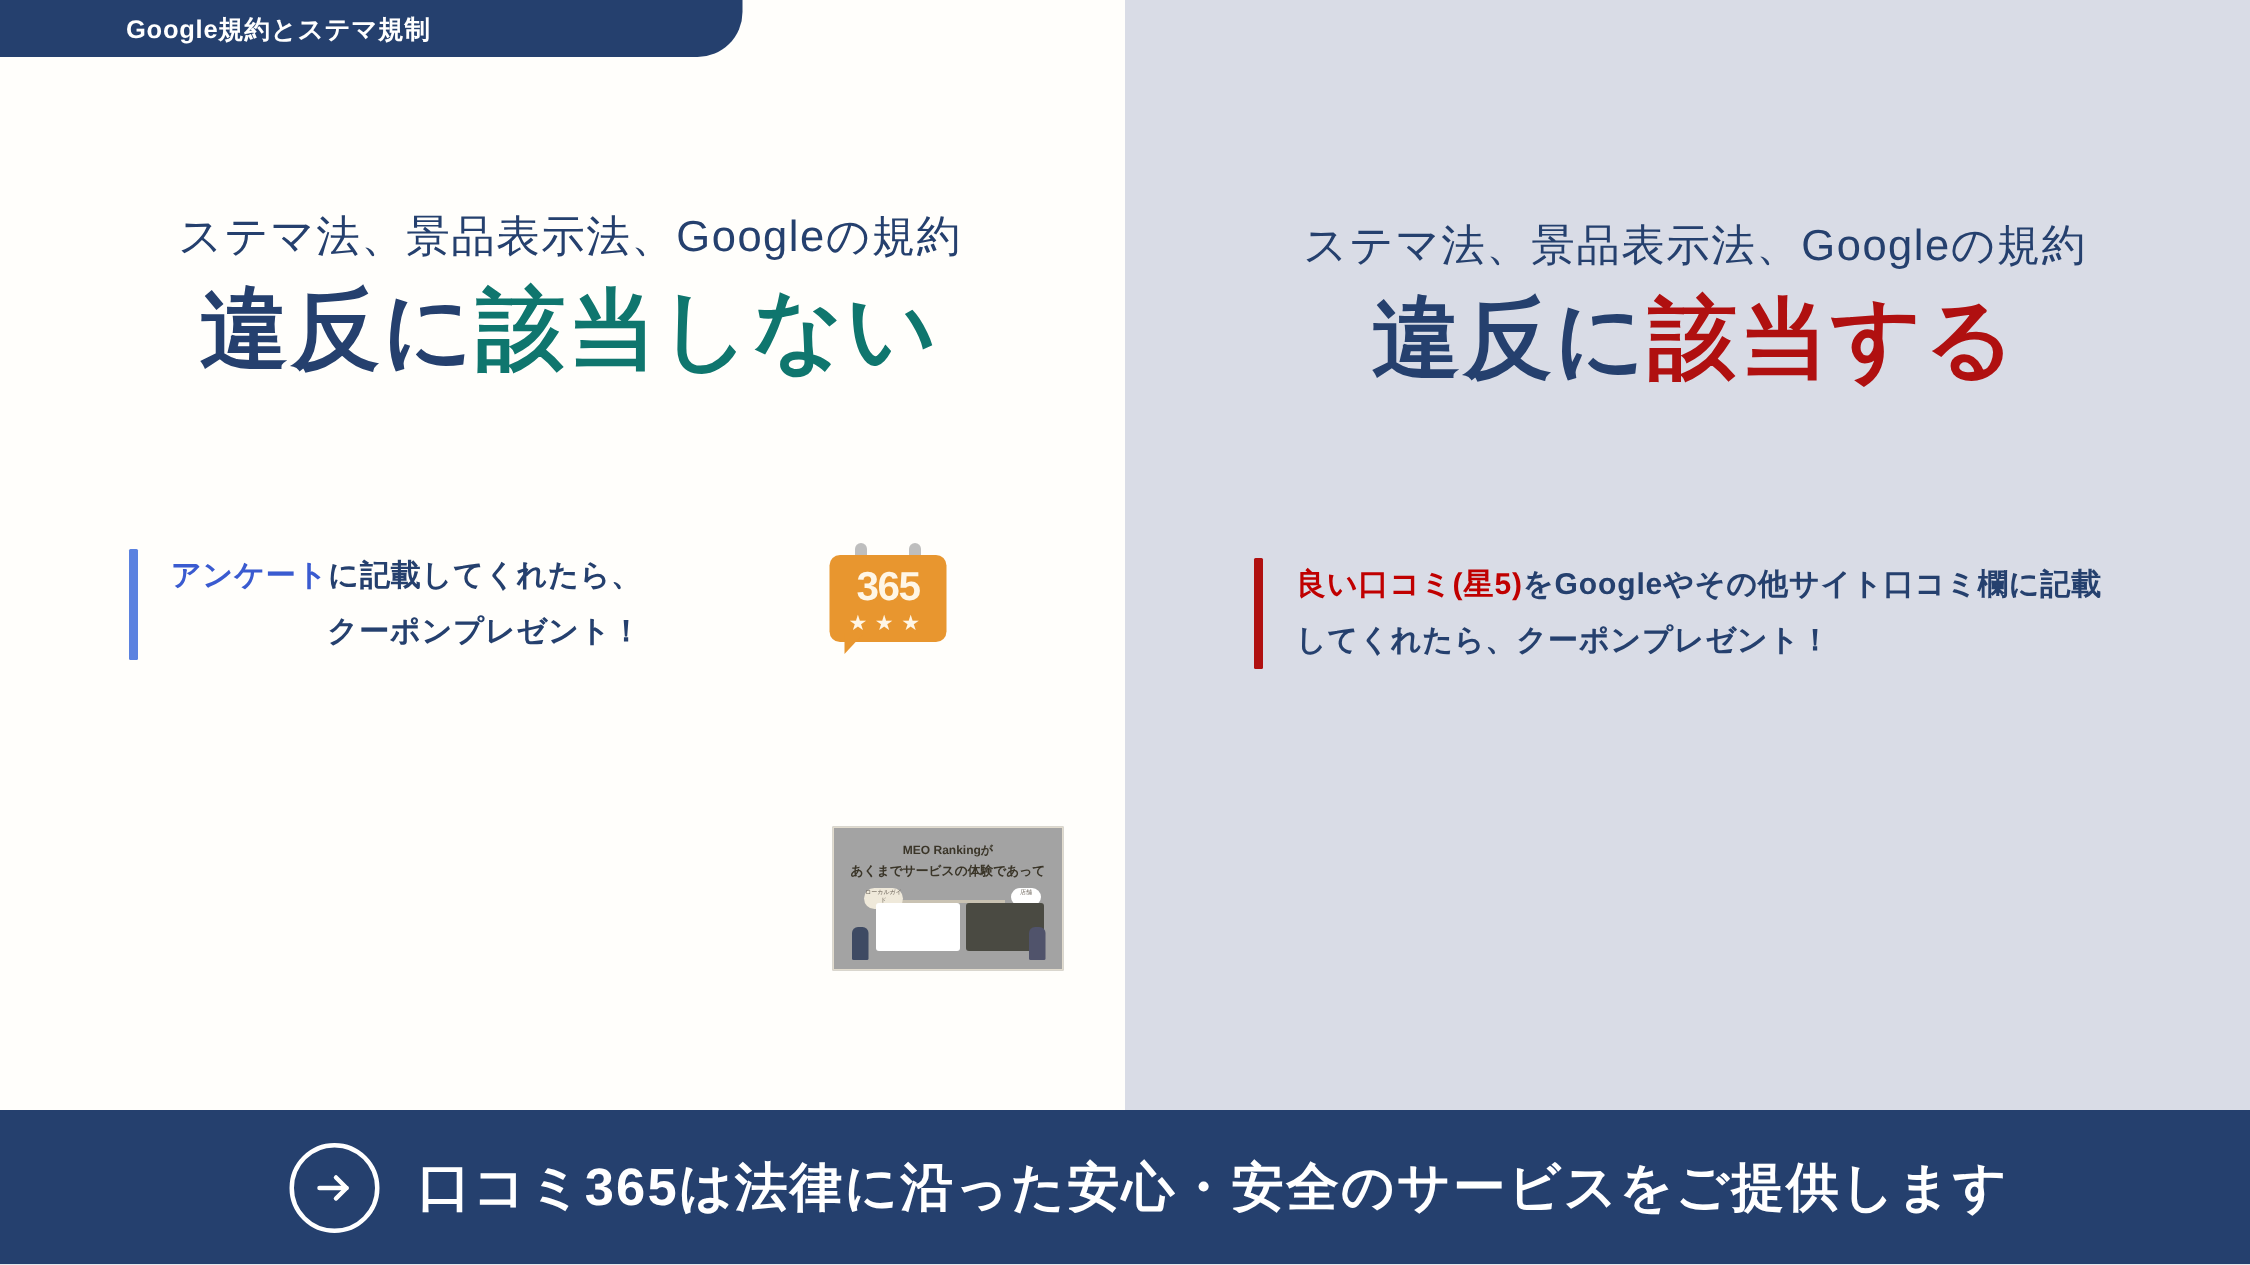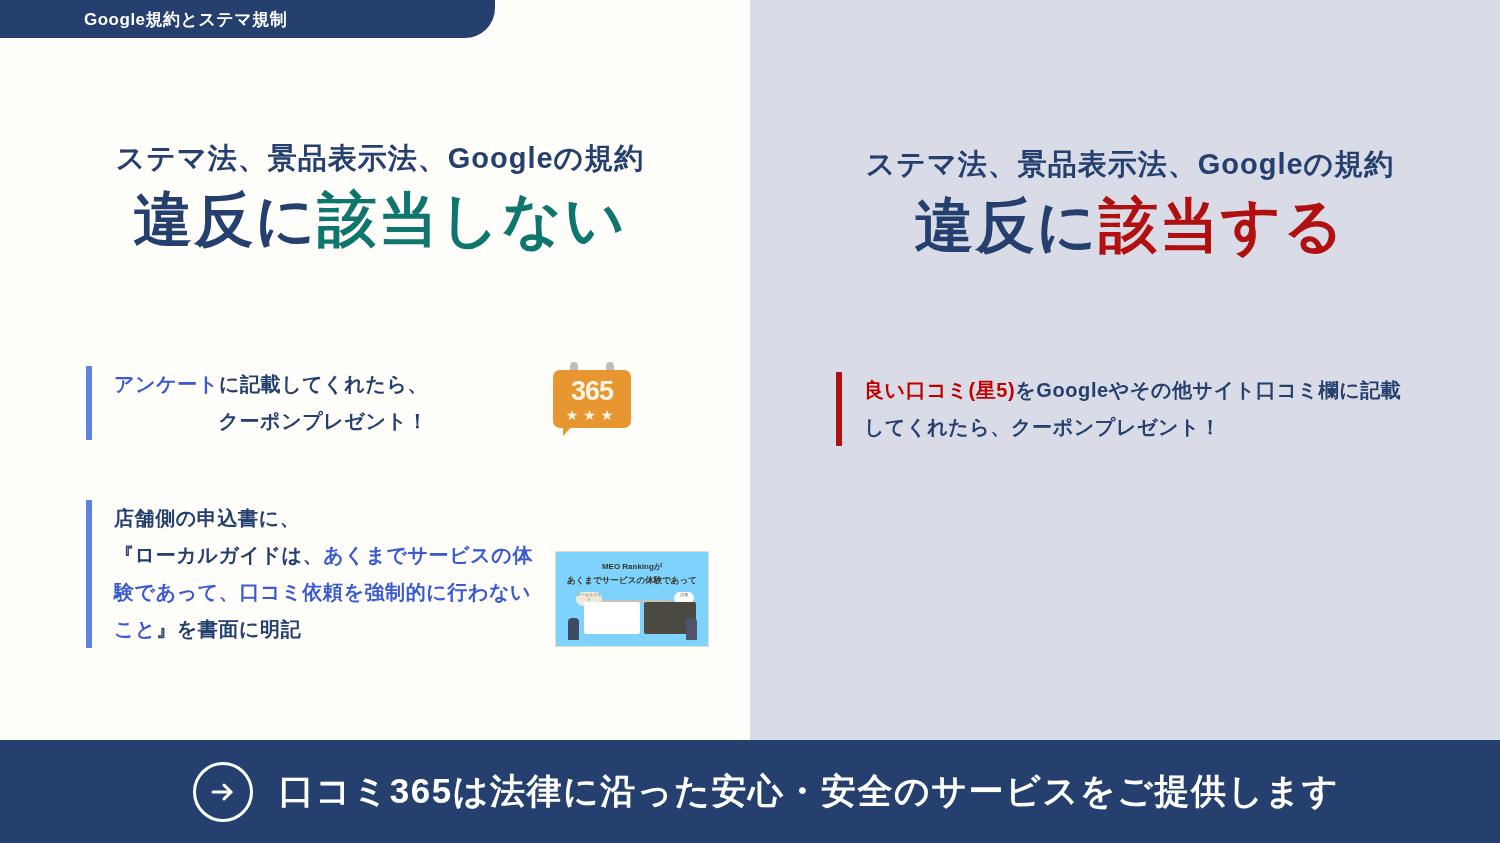--- a/index.html
+++ b/index.html
@@ -52,21 +52,21 @@
     white-space: nowrap;
   }
 
   
   .heading-block {
     position: absolute;
     text-align: center;
   }
   .heading-sub {
     font-size: 29px;
-    font-weight: bold;
+    font-weight: normal;
     color: #25406E;
     letter-spacing: 1px;
     white-space: nowrap;
     line-height: 1.25;
   }
   .heading-main {
     font-size: 59px;
     font-weight: bold;
     letter-spacing: 2px;
     white-space: nowrap;
@@ -149,21 +149,21 @@
     color: #FFF6E6;
     font-size: 14px;
     letter-spacing: 5px;
   }
 
   
   .thumb {
     position: absolute;
     left: 555px; top: 551px;
     width: 152px; height: 94px;
-    background: #7dd3fc;
+    background: #a3a3a3;
     border: 1px solid #E2DCCE;
     overflow: hidden;
   }
   .thumb-title1 {
     margin-top: 9px;
     text-align: center;
     font-size: 8px;
     font-weight: bold;
     color: #3A3528;
     white-space: nowrap;
@@ -278,27 +278,20 @@
 
   <div class="logo365">
     <div class="logo365-ring ring-a"></div>
     <div class="logo365-ring ring-b"></div>
     <div class="logo365-body"></div>
     <div class="logo365-tail"></div>
     <div class="logo365-num">365</div>
     <div class="logo365-stars">★★★</div>
   </div>
 
-  <div class="bullet" style="left:86px; top:500px; width:450px;">
-    <div class="bullet-bar bar-blue"></div>
-    <div class="bullet-text">
-      <span class="t-navy">店舗側の申込書に、</span><br>
-      <span class="t-navy">『ローカルガイドは、</span><span class="t-blue">あくまでサービスの体験であって、口コミ依頼を強制的に行わないこと</span><span class="t-navy">』を書面に明記</span>
-    </div>
-  </div>
 
   <div class="thumb">
     <div class="thumb-title1">MEO Rankingが</div>
     <div class="thumb-title2">あくまでサービスの体験であって</div>
     <div class="thumb-stage">
       <div class="thumb-line" style="left:30px; top:8px; width:76px;"></div>
       <div class="thumb-pill pill-l">ローカルガイド</div>
       <div class="thumb-pill pill-r">店舗</div>
       <div class="thumb-card thumb-card-l"></div>
       <div class="thumb-card thumb-card-r"></div>

